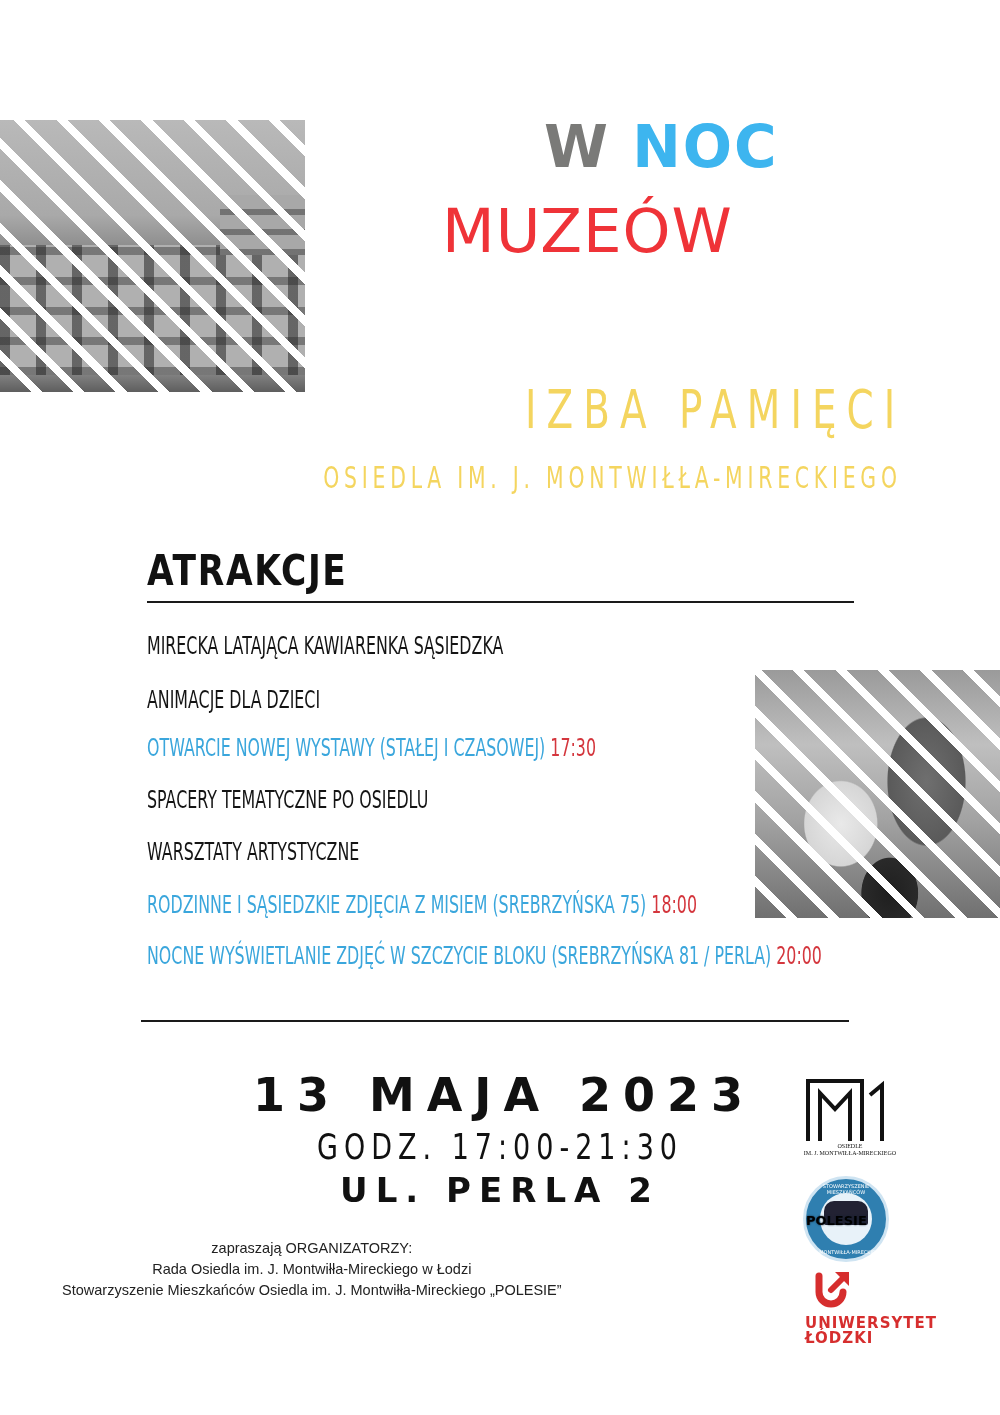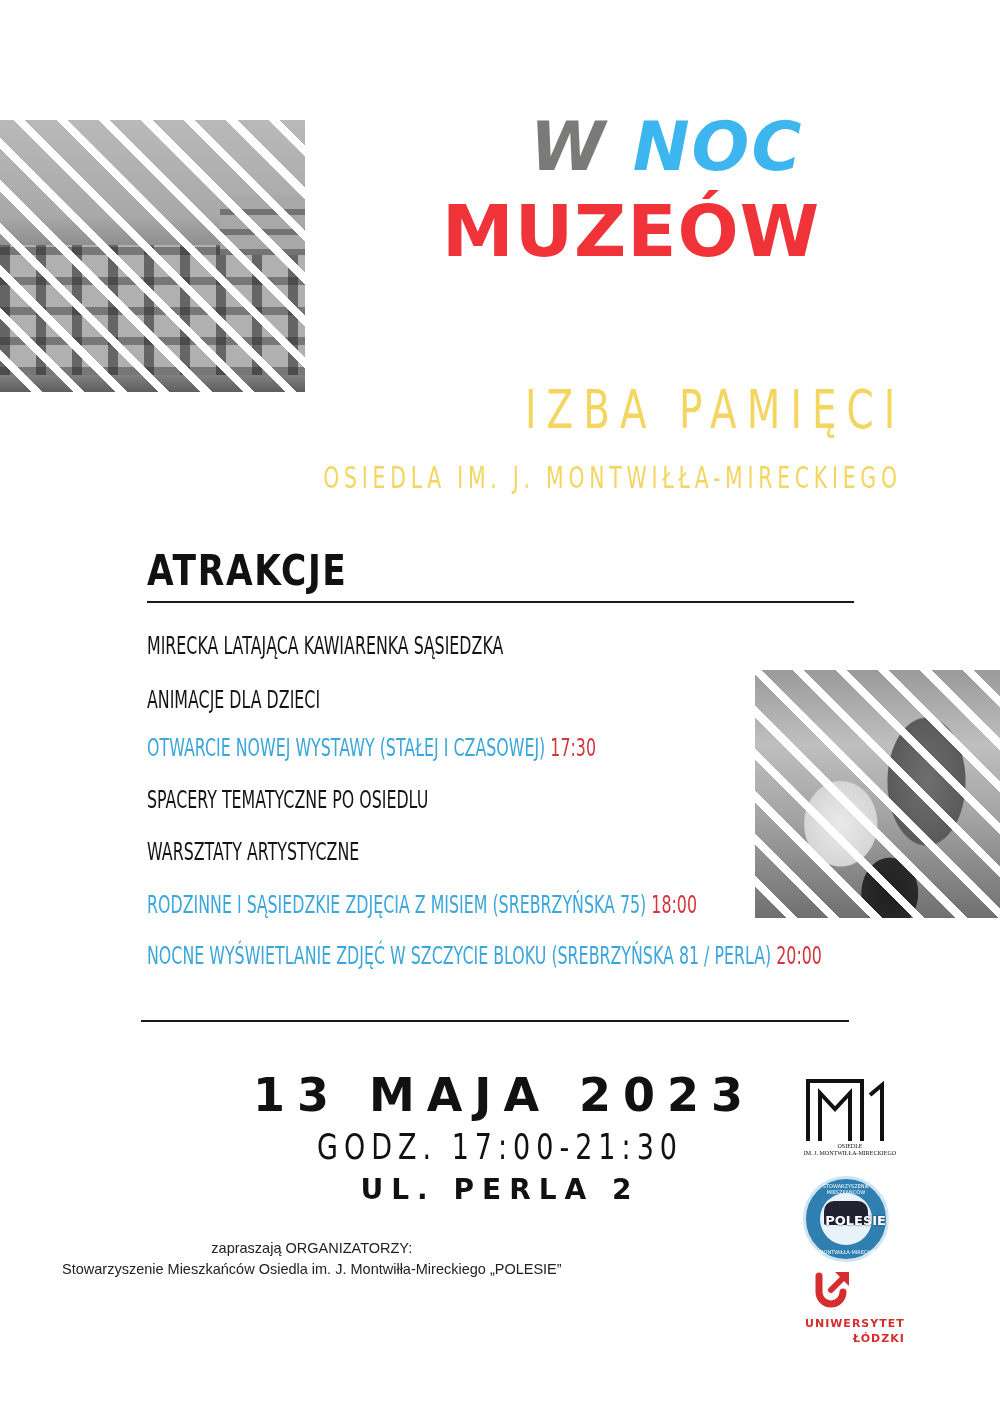--- a/index.html
+++ b/index.html
@@ -26,26 +26,26 @@
 
   .photo-people .photo-bg {
     background:
       radial-gradient(ellipse 60px 70px at 35% 62%, #e9e9e9 0%, #d6d6d6 60%, transparent 62%),
       radial-gradient(ellipse 55px 90px at 70% 45%, #6f6f6f 0%, #5a5a5a 70%, transparent 72%),
       radial-gradient(ellipse 40px 50px at 55% 90%, #1f1f1f 0%, #2a2a2a 70%, transparent 72%),
       linear-gradient(180deg, #9a9a9a 0%, #bfbfbf 30%, #a3a3a3 60%, #707070 100%);
   }
 
   
-  .title-line1 { left: 530px; top: 102px; font-family: "DejaVu Sans", sans-serif; font-weight: bold;
-    font-size: 68px; line-height: 90px; letter-spacing: 2px; white-space: nowrap; font-style: italic; }
+  .title-line1 { left: 544px; top: 102px; font-family: "DejaVu Sans", sans-serif; font-weight: bold;
+    font-size: 58px; line-height: 90px; letter-spacing: 2px; white-space: nowrap; }
   .title-w { color: #7a7a78; }
   .title-noc { color: #3db5ef; }
-  .title-line2 { left: 442px; top: 186px; font-family: "DejaVu Sans", sans-serif; font-weight: bold;
-    font-size: 72px; line-height: 90px; color: #ef3338; letter-spacing: 1px; white-space: nowrap; }
+  .title-line2 { left: 442px; top: 186px; font-family: "DejaVu Sans", sans-serif; font-weight: normal;
+    font-size: 61px; line-height: 90px; color: #ef3338; letter-spacing: 1px; white-space: nowrap; }
 
   .izba { right: 95px; top: 380px; font-family: "DejaVu Sans", sans-serif; font-size: 54px; line-height: 60px;
     color: #f4d55f; letter-spacing: 14px; transform: scaleX(0.72); transform-origin: right center; white-space: nowrap; }
   .osiedla { right: 98px; top: 460px; font-family: "DejaVu Sans", sans-serif; font-size: 30px; line-height: 36px;
     color: #f4d55f; letter-spacing: 7px; transform: scaleX(0.68); transform-origin: right center; white-space: nowrap; }
 
   .atrakcje { left: 147px; top: 546px; font-family: "DejaVu Sans", sans-serif; font-weight: bold; font-size: 42px;
     line-height: 50px; color: #111; letter-spacing: 2px; transform: scaleX(0.82); transform-origin: left center; }
   .rule1 { left: 147px; top: 601px; width: 707px; height: 2px; background: #1a1a1a; }
   .rule2 { left: 141px; top: 1020px; width: 708px; height: 2px; background: #1a1a1a; }
@@ -54,45 +54,45 @@
     transform: scaleX(0.66); transform-origin: left center; white-space: nowrap; }
   .item.black { color: #141414; }
   .item.blue { color: #3aa6dc; }
   .item .time { color: #d4363d; }
 
   .date { left: 4px; width: 1000px; top: 1068px; text-align: center; font-family: "DejaVu Sans", sans-serif; font-weight: bold;
     font-size: 46px; line-height: 54px; color: #111; letter-spacing: 12px; }
   .hours { left: 0; width: 1000px; top: 1126px; text-align: center; font-family: "DejaVu Sans", sans-serif; font-size: 36px;
     line-height: 42px; color: #111; letter-spacing: 8px; transform: scaleX(0.75); }
   .address { left: 0; width: 1000px; top: 1172px; text-align: center; font-family: "DejaVu Sans", sans-serif; font-weight: bold;
-    font-size: 28px; line-height: 36px; color: #111; letter-spacing: 8px; }
+    font-size: 34px; line-height: 36px; color: #111; letter-spacing: 8px; }
 
   .org { left: 62px; top: 1238px; font-family: "Liberation Sans", sans-serif; font-size: 14.5px; line-height: 21px; color: #222; }
   .org div { white-space: nowrap; text-align: center; }
 
   
   .logo-m { left: 800px; top: 1075px; width: 100px; height: 90px; }
   .logo-m-caption { position:absolute; left:0; top:68px; width:100%; text-align:center; font-family: "Liberation Serif", serif;
     font-size: 6px; line-height: 7px; color:#111; }
   .logo-polesie { left: 803px; top: 1176px; width: 86px; height: 86px; border-radius: 50%; background: #2f7fb0;
     border: 3px solid #cfe4f2; box-sizing: border-box; }
   .logo-polesie .inner { position:absolute; left:14px; top:14px; width:52px; height:52px; border-radius:50%; background:#e8f2f9; }
   .logo-polesie .people { position:absolute; left:18px; top:22px; width:44px; height:24px; background:#223;
     border-radius: 10px 10px 2px 2px; }
-  .logo-polesie .word { position:absolute; left:0; width:100%; top:34px; text-align:right; font-family:"DejaVu Sans", sans-serif;
-    font-weight:bold; font-size:13px; color:#ffffff; letter-spacing:0px; text-shadow: 0 0 2px #123; }
+  .logo-polesie .word { position:absolute; left:0; width:100%; top:34px; text-align:left; font-family:"DejaVu Sans", sans-serif;
+    font-weight:bold; font-size:13px; color:#000000; letter-spacing:0px; text-shadow: 0 0 2px #123; }
   .logo-polesie .ring-top, .logo-polesie .ring-bot { position:absolute; left:0; width:100%; text-align:center;
     font-family:"DejaVu Sans", sans-serif; font-size:5px; color:#fff; }
   .logo-polesie .ring-top { top: 4px; }
   .logo-polesie .ring-bot { bottom: 4px; }
 
   .logo-ul { left: 805px; top: 1268px; width: 100px; height: 90px; }
   .logo-ul .mark { position:absolute; left: 8px; top: 0; }
   .logo-ul .name { position:absolute; left: 0; top: 48px; font-family:"DejaVu Sans", sans-serif; font-weight:bold;
-    font-size: 11px; line-height: 15px; color: #d62e2e; letter-spacing: 1px; text-align: right; }
+    font-size: 15px; line-height: 15px; color: #d62e2e; letter-spacing: 1px; }
 </style>
 </head>
 <body>
 
 <div class="photo photo-building" style="left:0; top:120px; width:305px; height:272px;">
   <div class="photo-bg"></div>
   <div class="bldg"></div>
   <div class="bldg2"></div>
   <div class="stripes"></div>
 </div>
@@ -140,20 +140,21 @@
 </div>
 
 <div class="abs rule2"></div>
 
 <div class="abs date">13 MAJA 2023</div>
 <div class="abs hours">GODZ. 17:00-21:30</div>
 <div class="abs address">UL. PERLA 2</div>
 
 <div class="abs org">
   <div>zapraszają ORGANIZATORZY:</div>
+  <div>Rada Osiedla im. J. Montwiłła-Mireckiego w Łodzi</div>
   <div>Stowarzyszenie Mieszkańców Osiedla im. J. Montwiłła-Mireckiego „POLESIE”</div>
 </div>
 
 <div class="abs logo-m">
   <svg width="100" height="68" viewBox="0 0 100 68">
     <path d="M8 66 V6 H62 V66" fill="none" stroke="#111" stroke-width="4"></path>
     <path d="M20 66 V18 L35 34 L50 18 V66" fill="none" stroke="#111" stroke-width="4"></path>
     <path d="M70 20 L82 10 V66" fill="none" stroke="#111" stroke-width="4"></path>
   </svg>
   <div class="logo-m-caption">

